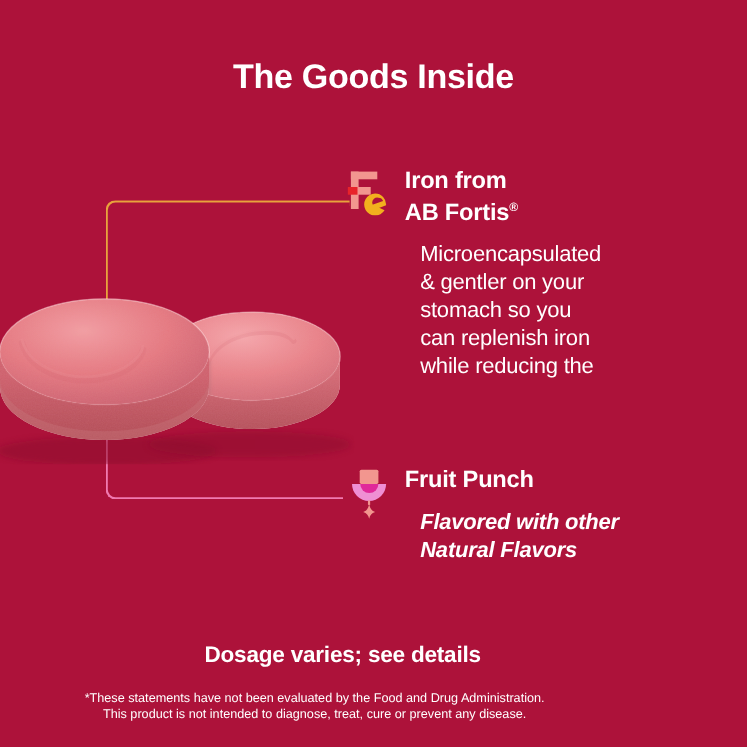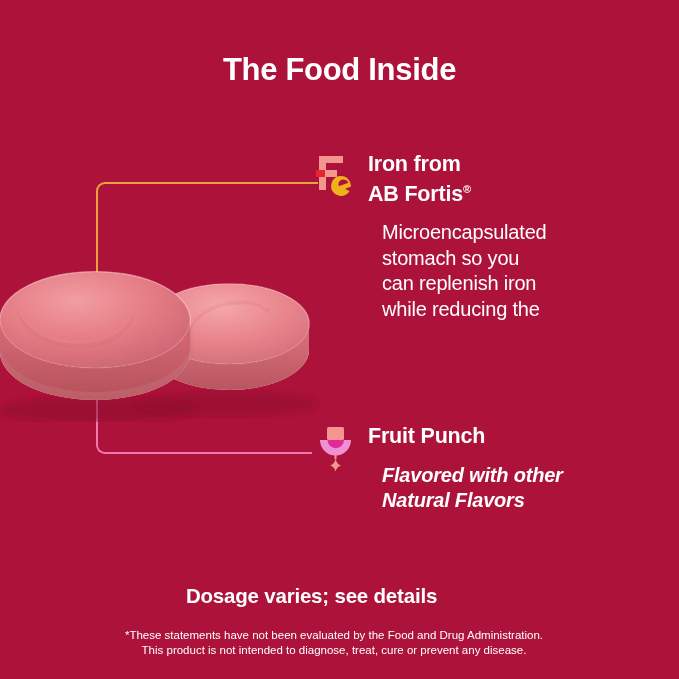--- a/index.html
+++ b/index.html
@@ -61,30 +61,30 @@
 
   
   .dosage{
     position:absolute;left:0;top:584px;width:623px;text-align:center;
     color:#ffffff;font-size:20.5px;font-weight:bold;letter-spacing:-0.2px;
   }
 
   
   .disclaimer{
     position:absolute;left:0;top:628px;width:572px;text-align:center;
-    color:#ffffff;font-size:11.5px;line-height:15px;font-weight:normal;padding-left:48px;
+    color:#ffffff;font-size:11.5px;line-height:15px;font-weight:normal;
   }
   .disclaimer div{margin:0;}
 </style>
 </head>
 <body>
 
 <div id="stage">
 
-  <div class="title">The Food Inside</div>
+  <div class="title">The Goods Inside</div>
 
   <div class="conn conn-top"></div>
   <div class="conn conn-bot"></div>
 
   <div class="tablets">
     <svg width="330" height="190" viewBox="0 0 330 190">
       <defs>
         <radialGradient id="gTopA" cx="40%" cy="30%" r="75%">
           <stop offset="0%" stop-color="#f8c3c6"></stop>
           <stop offset="55%" stop-color="#f0a7ad"></stop>
@@ -171,20 +171,21 @@
         </g>
       </svg>
     </div>
     <div class="feat-text">
       <div class="feat-head">
         <div>Iron from</div>
         <div><span>AB Fortis</span><span class="reg">®</span></div>
       </div>
       <div class="feat-body">
         <div>Microencapsulated</div>
+        <div>&amp; gentler on your</div>
         <div>stomach so you</div>
         <div>can replenish iron</div>
         <div>while reducing the</div>
       </div>
     </div>
   </div>
 
   <div class="feature feat-flavor">
     <div class="feat-icon">
       <svg width="40" height="46" viewBox="0 0 40 46">

